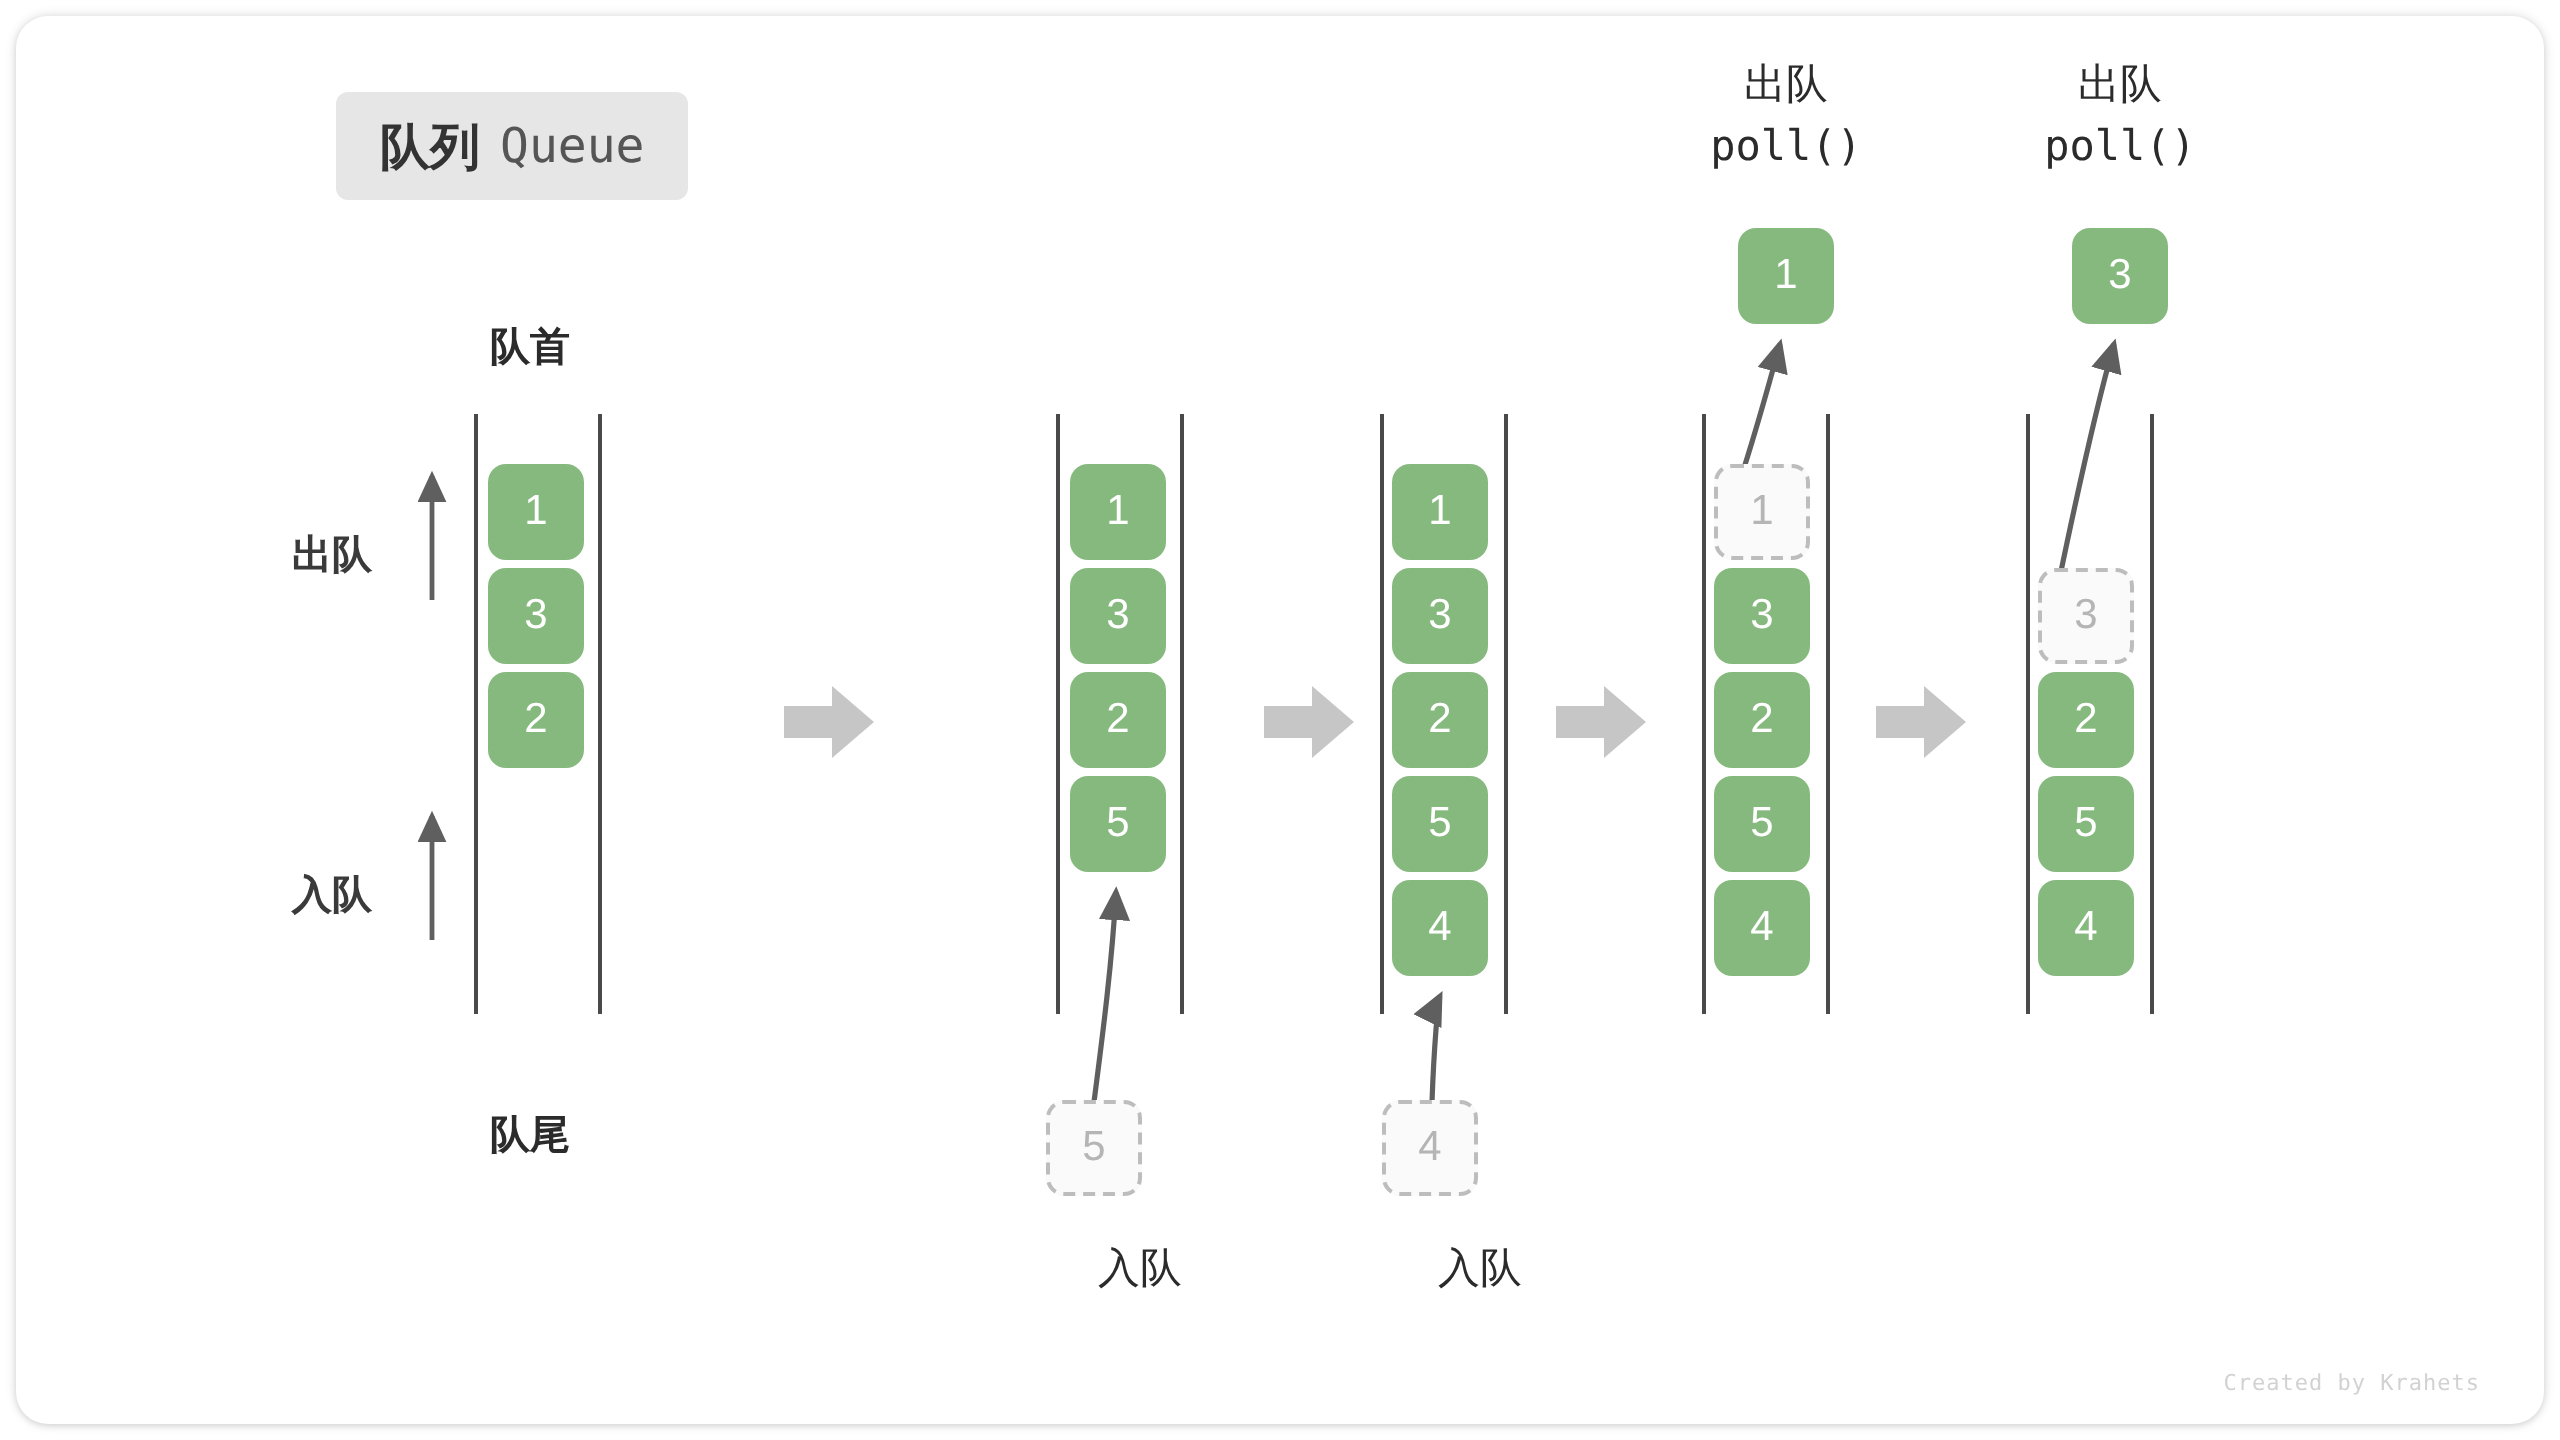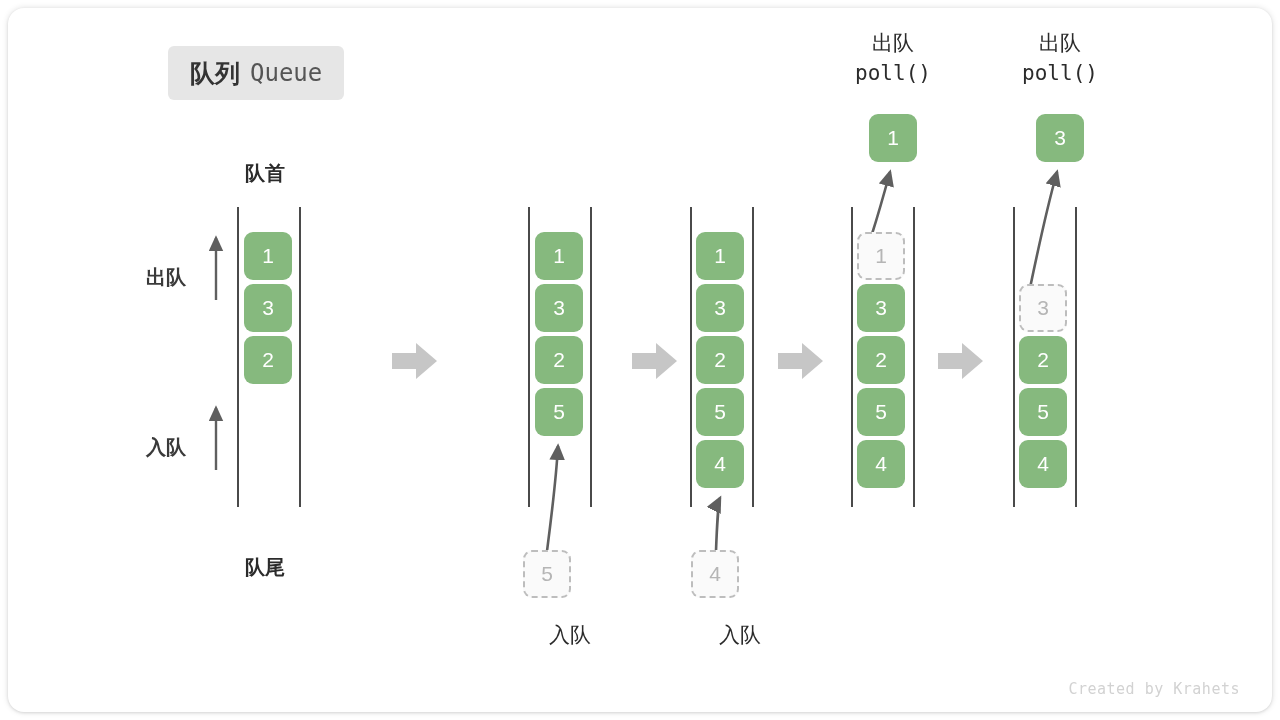--- a/index.html
+++ b/index.html
@@ -132,21 +132,21 @@
     position: absolute;
     width: 46px;
     height: 42px;
   }
 
   
   .credit {
     position: absolute;
     right: 40px;
     bottom: 22px;
-    font-size: 15px;
+    font-size: 11px;
     color: #d2d2d2;
     font-family: "DejaVu Sans Mono", "Liberation Mono", monospace;
     letter-spacing: 0.5px;
     white-space: nowrap;
   }
 </style>
 </head>
 <body>
 
 <div id="card">

